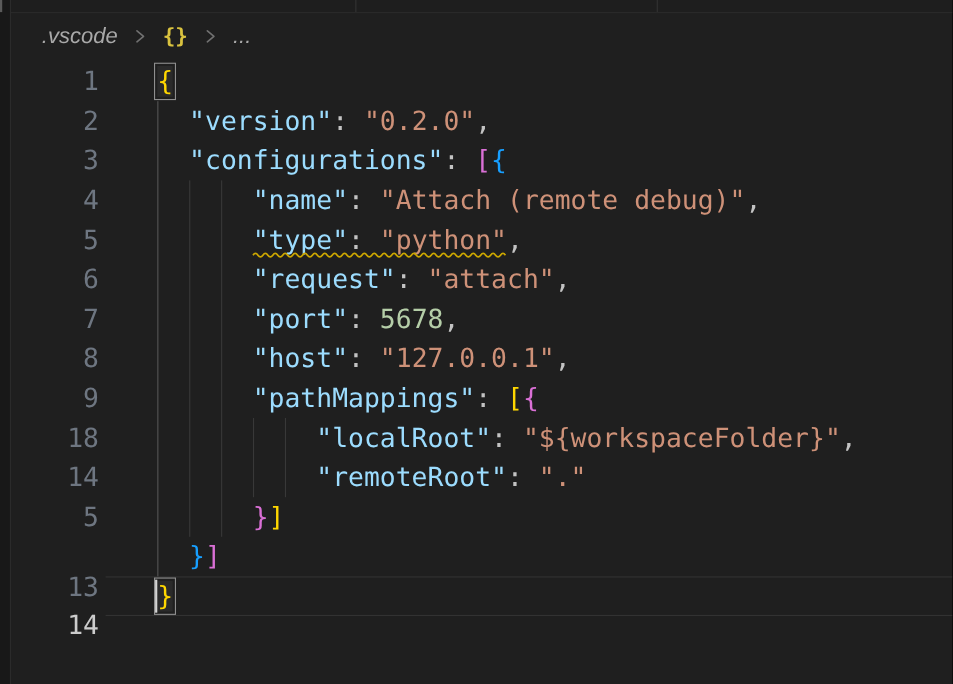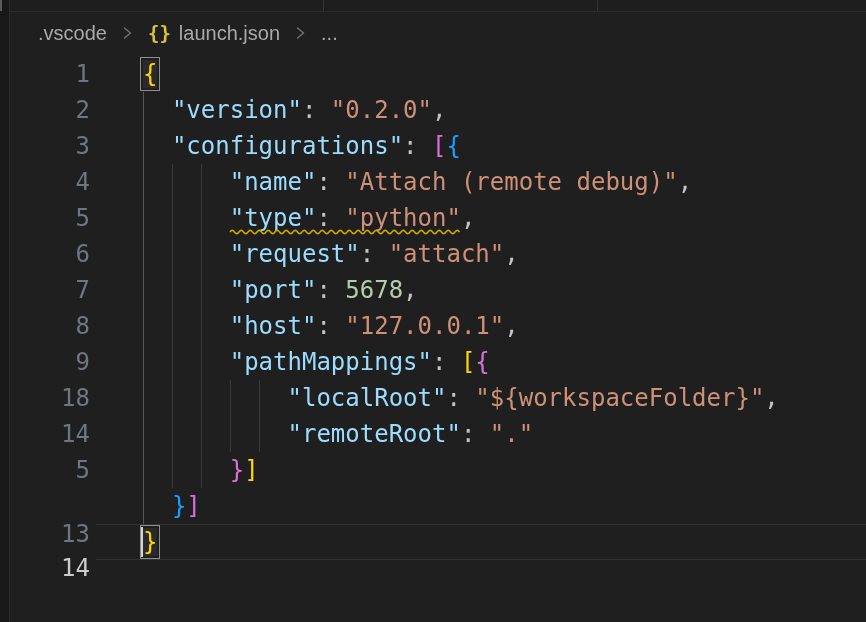--- a/index.html
+++ b/index.html
@@ -27,21 +27,21 @@
   .tab-sep{position:absolute;top:0;width:1px;height:11px;background:var(--tab-separator);}
   .sep1{left:313px;}
   .sep2{left:587px;}
   
   .breadcrumb{
     position:absolute;left:38px;top:13px;height:40px;
     display:flex;align-items:center;gap:15px;
     font-family:"Liberation Sans", sans-serif;
     font-size:20px;color:var(--breadcrumb-text);
   }
-  .bc-item{cursor:default;}
+  .bc-item{cursor:default;font-style:italic;}
   .bc-chev{color:var(--breadcrumb-chevron);flex:0 0 auto;}
   .bc-file{display:flex;align-items:center;gap:8px;}
   .bc-json-icon{
     font-family:"DejaVu Sans Mono", monospace;
     font-size:19px;font-weight:bold;color:var(--json-icon);
   }
   
   .editor{position:absolute;inset:0;font-size:24px;}
   .gutter-num{
     position:absolute;left:10px;width:80px;height:36px;
@@ -81,21 +81,20 @@
     <div class="tab-sep sep2"></div>
   </div>
 
   <div class="breadcrumb">
     <span class="bc-item">.vscode</span>
     <svg class="bc-chev" width="11" height="16" viewBox="0 0 11 16">
         <path d="M2.5 3 L8.5 8 L2.5 13" stroke="currentColor" stroke-width="1.5" fill="none" stroke-linecap="round" stroke-linejoin="round"></path>
       </svg>
     <span class="bc-file">
       <span class="bc-json-icon">{}</span>
-      <span>launch.json</span>
     </span>
     <svg class="bc-chev" width="11" height="16" viewBox="0 0 11 16">
         <path d="M2.5 3 L8.5 8 L2.5 13" stroke="currentColor" stroke-width="1.5" fill="none" stroke-linecap="round" stroke-linejoin="round"></path>
       </svg>
     <span class="bc-item">...</span>
   </div>
 
   <div class="editor">
     <div id="active-line" class="active-line" style="top: 524px;"></div>
     <div id="guides">

